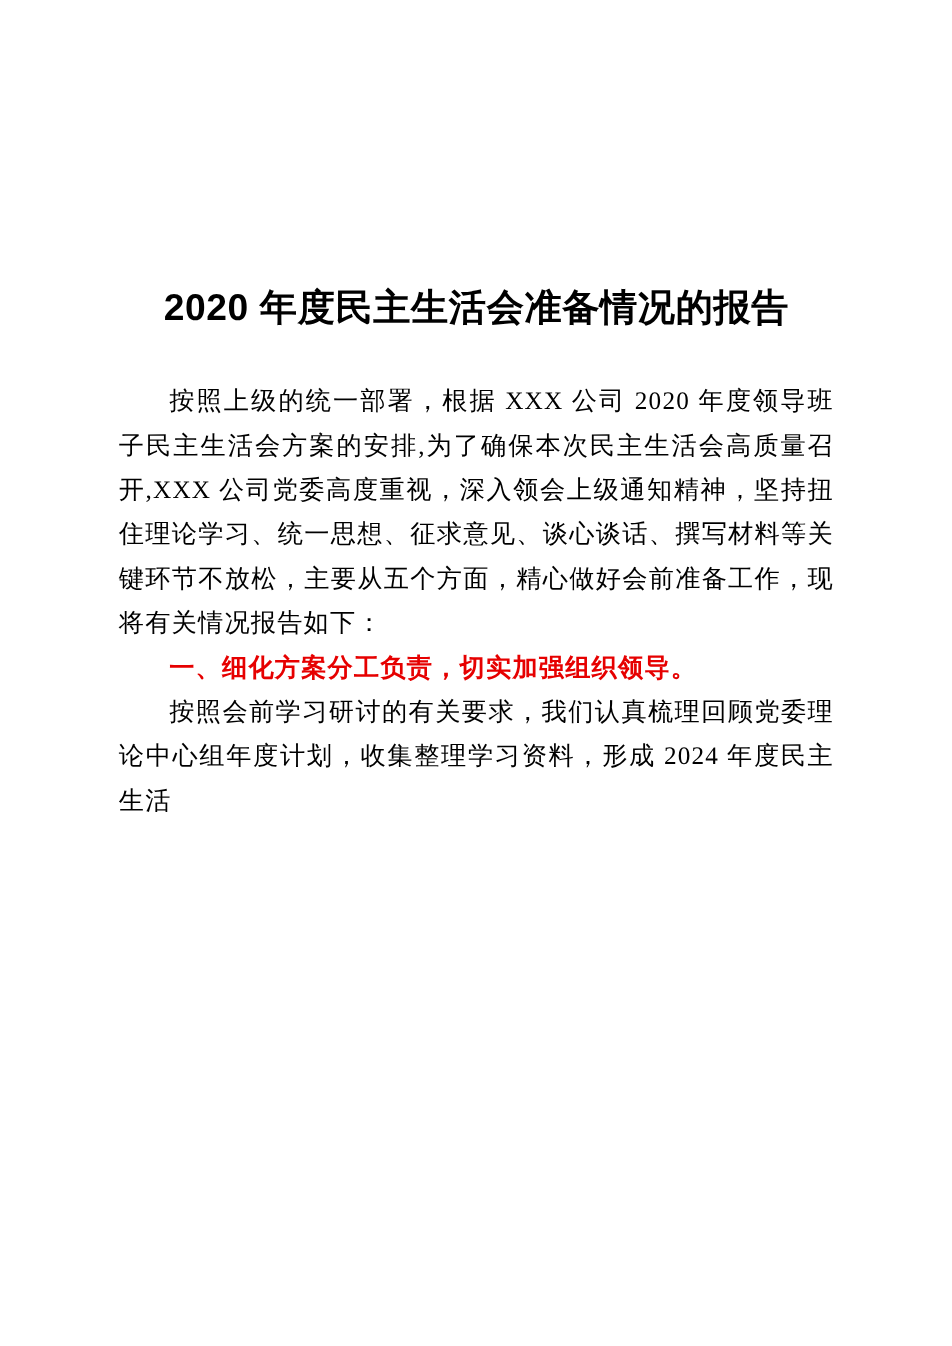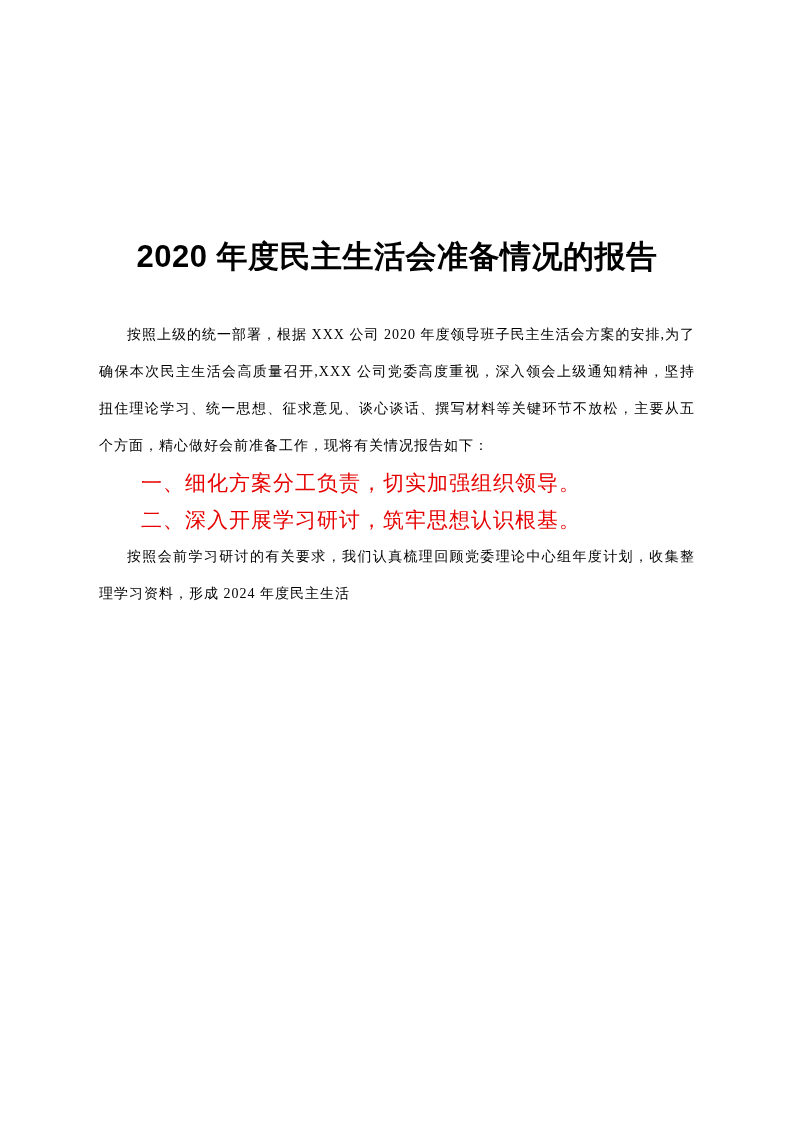--- a/index.html
+++ b/index.html
@@ -23,46 +23,45 @@
     font-family: "Liberation Sans", "DejaVu Sans", sans-serif;
     font-weight: bold;
     font-size: 31px;
     line-height: 42px;
     text-align: center;
     letter-spacing: 0.5px;
     color: #000000;
     margin: 0 0 38px 0;
   }
   .para {
-    font-size: 14px;
+    font-size: 21px;
     line-height: 37px;
     letter-spacing: 1px;
     text-align: justify;
     text-indent: 2em;
     margin: 0;
     color: #000000;
   }
   .section-heading {
     font-family: "Liberation Sans", "DejaVu Sans", sans-serif;
-    font-weight: normal;
+    font-weight: bold;
     font-size: 21px;
     line-height: 37px;
     letter-spacing: 1px;
     text-indent: 2em;
     margin: 0;
     color: var(--heading-red, #e60000);
   }
 </style>
 </head>
 <body>
 
 <div class="page">
   <h1 class="doc-title">2020 年度民主生活会准备情况的报告</h1>
 
   <p class="para">按照上级的统一部署，根据 XXX 公司 2020 年度领导班子民主生活会方案的安排,为了确保本次民主生活会高质量召开,XXX 公司党委高度重视，深入领会上级通知精神，坚持扭住理论学习、统一思想、征求意见、谈心谈话、撰写材料等关键环节不放松，主要从五个方面，精心做好会前准备工作，现将有关情况报告如下：</p>
 
   <h2 class="section-heading">一、细化方案分工负责，切实加强组织领导。</h2>
 
 
-  <h2 class="section-heading">二、深入开展学习研讨，筑牢思想认识根基。</h2>
 
   <p class="para">按照会前学习研讨的有关要求，我们认真梳理回顾党委理论中心组年度计划，收集整理学习资料，形成 2024 年度民主生活</p>
 </div>
 
 </body></html>

